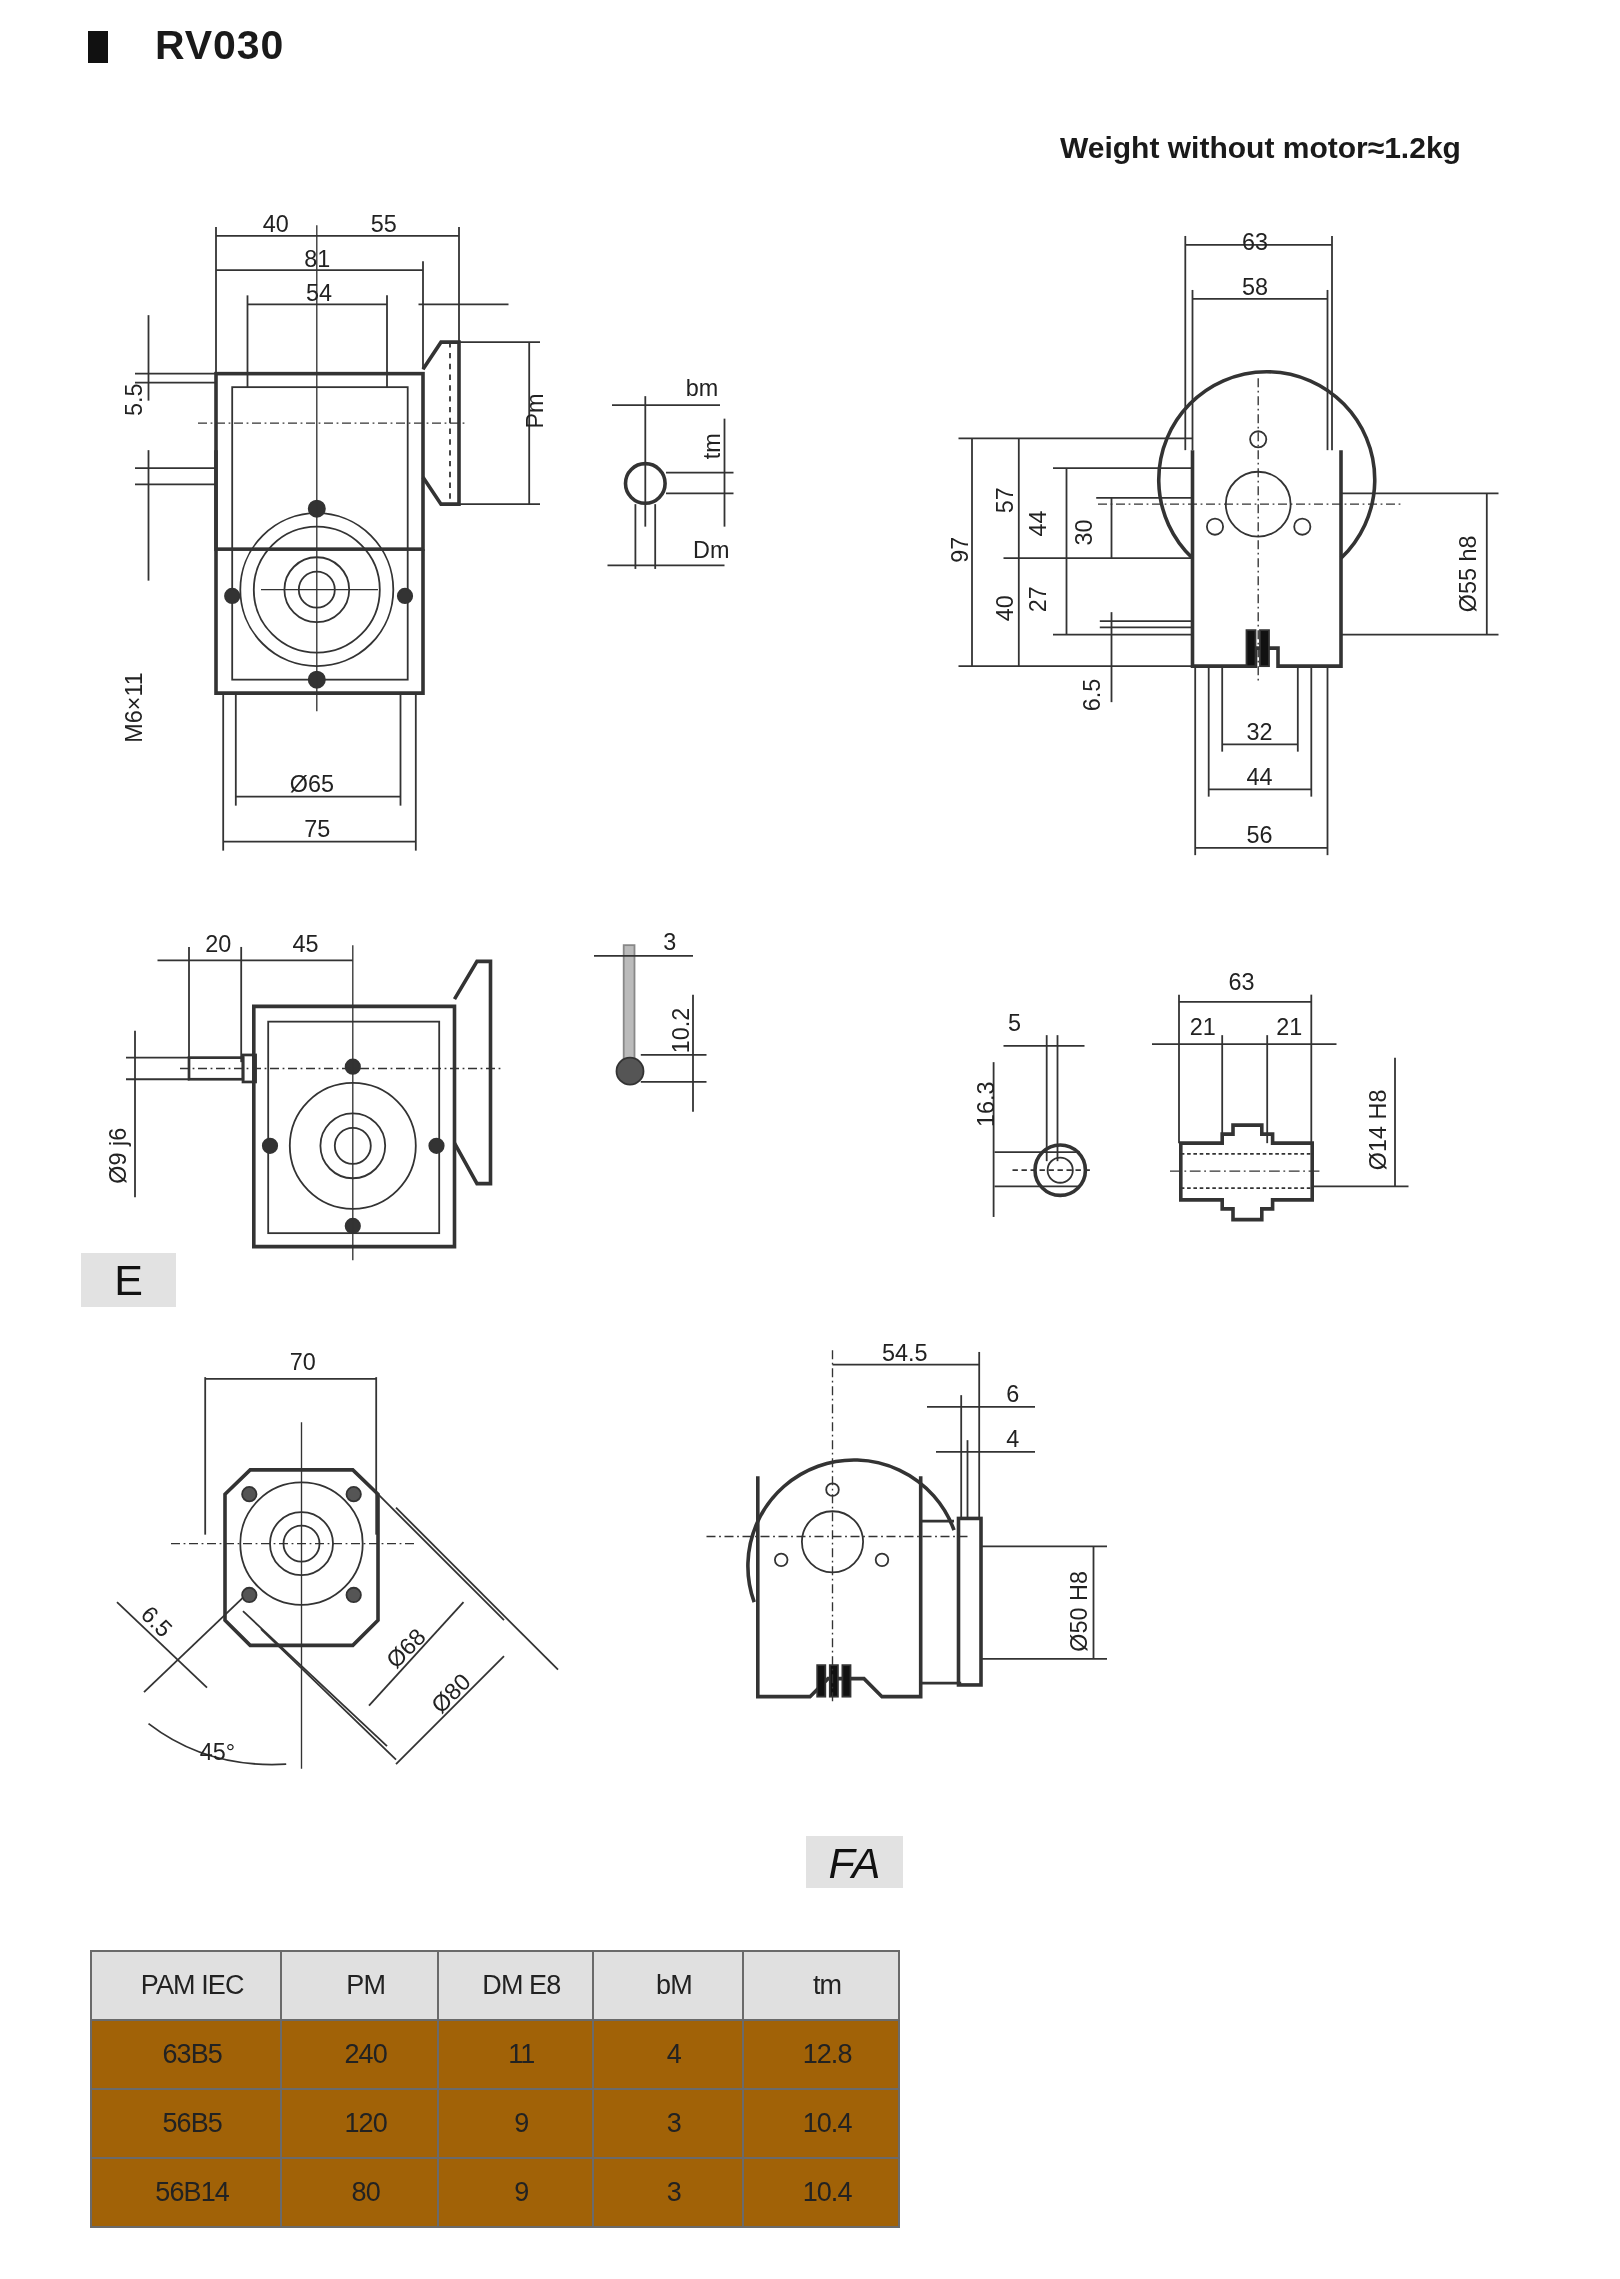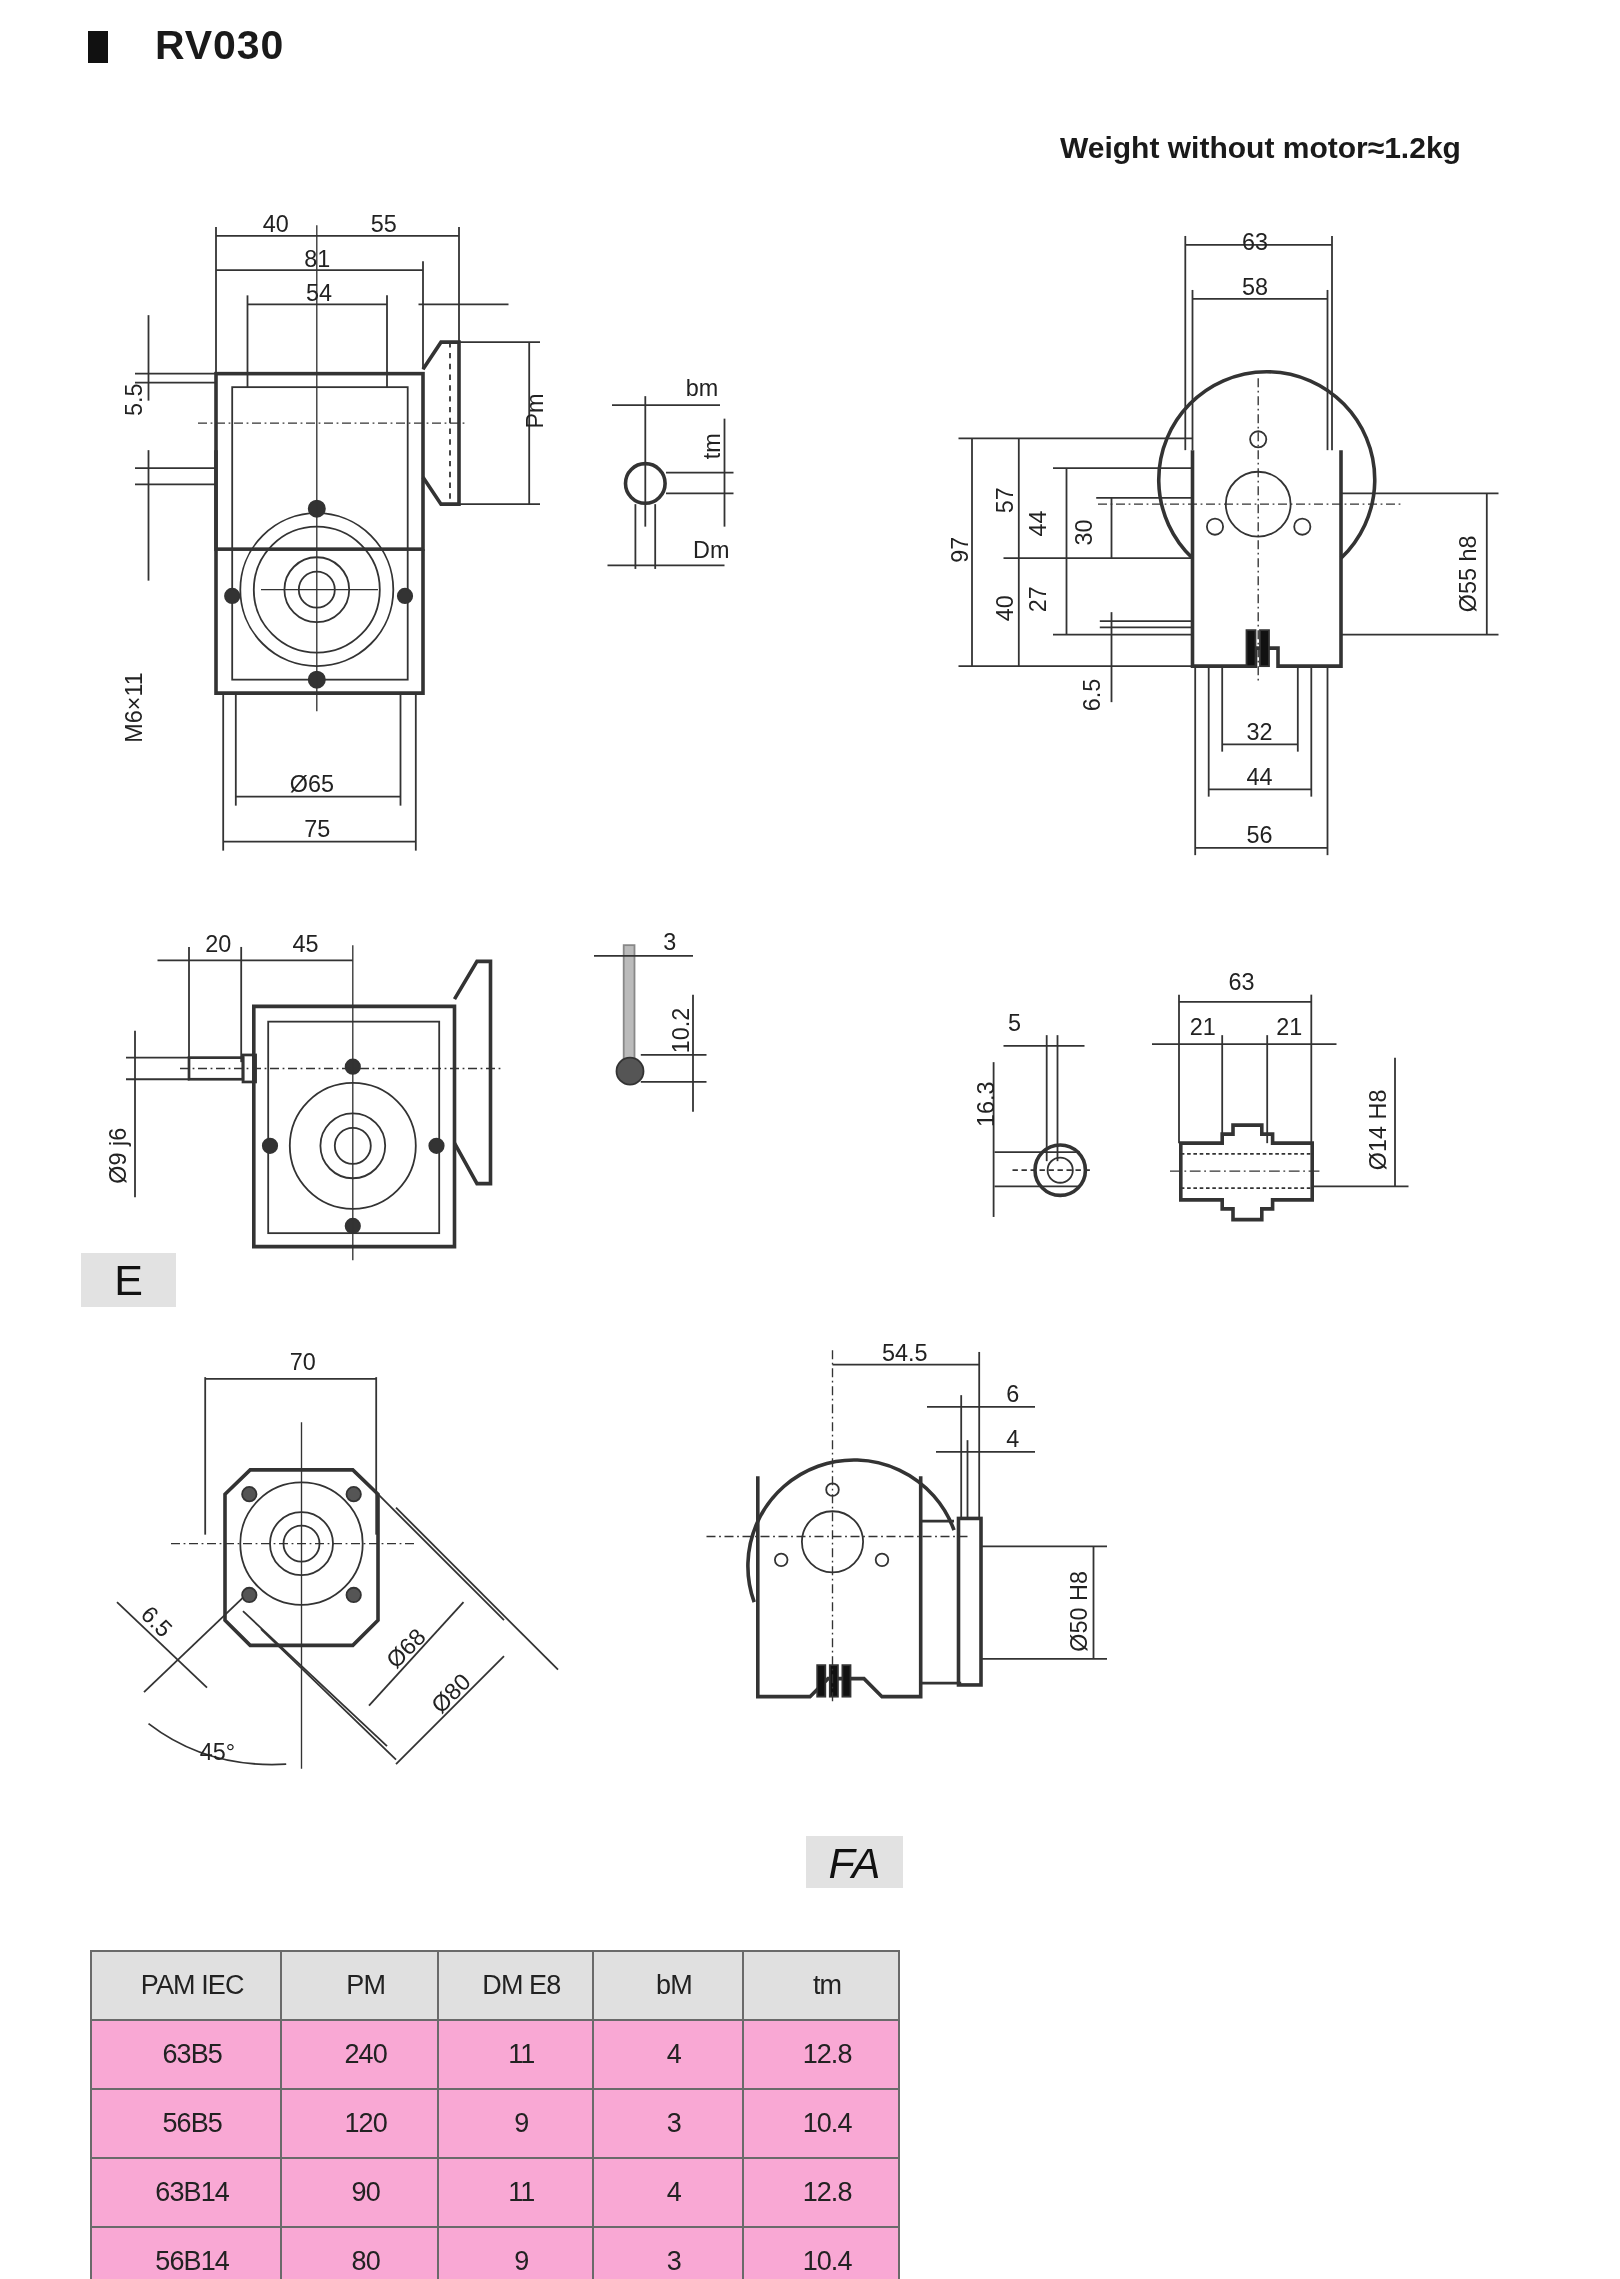--- a/index.html
+++ b/index.html
@@ -11,21 +11,21 @@
   .weight { left:1060px; top:131px; font-size:30px; font-weight:bold; }
   svg.drawing { position:absolute; left:0; top:0; }
   svg text { font-family:"Liberation Sans", sans-serif; fill:#222; }
   .view-label { background:#e2e2e2; font-size:43px; text-align:center; line-height:54px; color:#111; }
   .lbl-e { left:81px; top:1253px; width:95px; height:54px; }
   .lbl-fa { left:806px; top:1836px; width:97px; height:52px;font-style:italic; }
   table.pam { position:absolute; left:90px; top:1950px; width:810px; border-collapse:collapse;
               font-size:27px; letter-spacing:-0.9px; }
   table.pam th, table.pam td { border:2.7px solid #6a6a6a; text-align:center; font-weight:normal; color:#222;padding-left:13px; }
   table.pam th { background:#e0e0e0; height:65px; }
-  table.pam td { height:65px; background:#f9a8d4; }
+  table.pam td { height:65px; background:#a16207; }
   .col0 { width:189px; } .col1 { width:155px; } .col2 { width:153px; } .col3 { width:149px; } .col4 { width:153px; }
 </style>
 </head>
 <body>
 
 <div class="abs title-square"></div>
 <div class="abs title">RV030</div>
 <div class="abs weight">Weight without motor≈1.2kg</div>
 
 <svg class="drawing" width="1620" height="2280" viewBox="0 0 1800 2533" stroke="#333" fill="none" stroke-width="2">
@@ -327,27 +327,20 @@
       <td>12.8</td>
     </tr>
     <tr>
       <td>56B5</td>
       <td>120</td>
       <td>9</td>
       <td>3</td>
       <td>10.4</td>
     </tr>
     <tr>
-      <td>63B14</td>
-      <td>90</td>
-      <td>11</td>
-      <td>4</td>
-      <td>12.8</td>
-    </tr>
-    <tr>
       <td>56B14</td>
       <td>80</td>
       <td>9</td>
       <td>3</td>
       <td>10.4</td>
     </tr>
   </tbody>
 </table>
 
 

